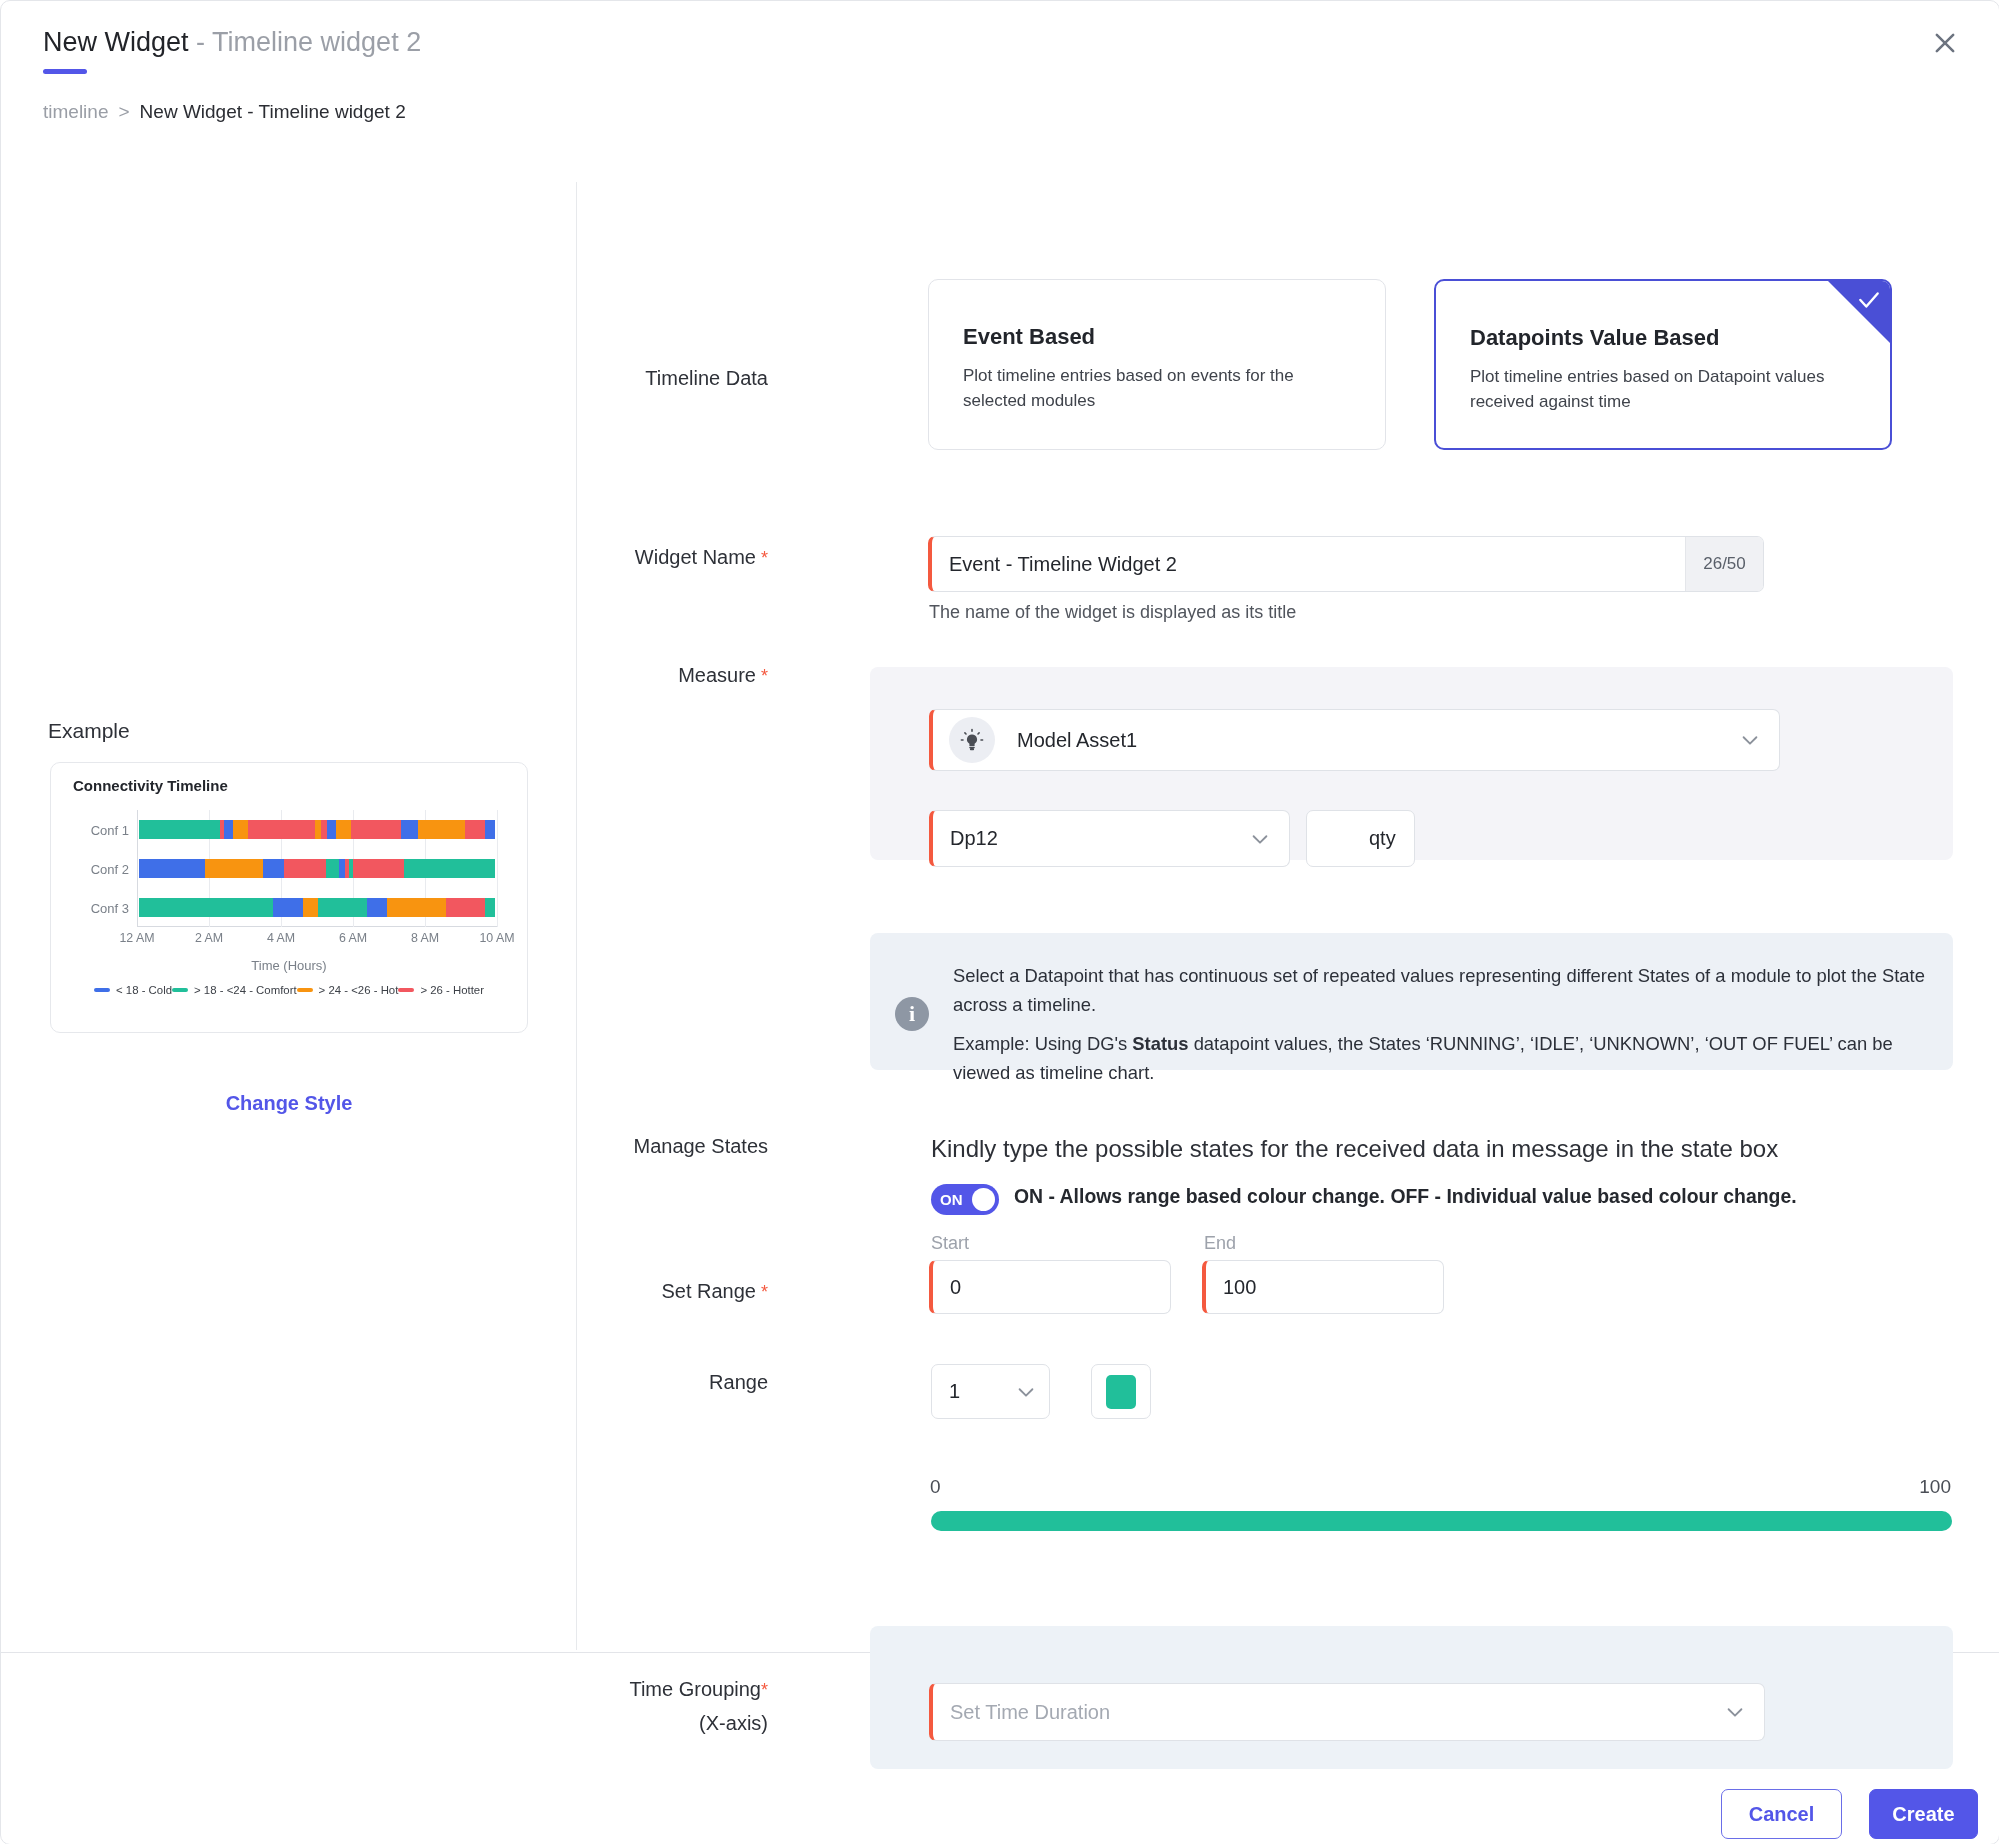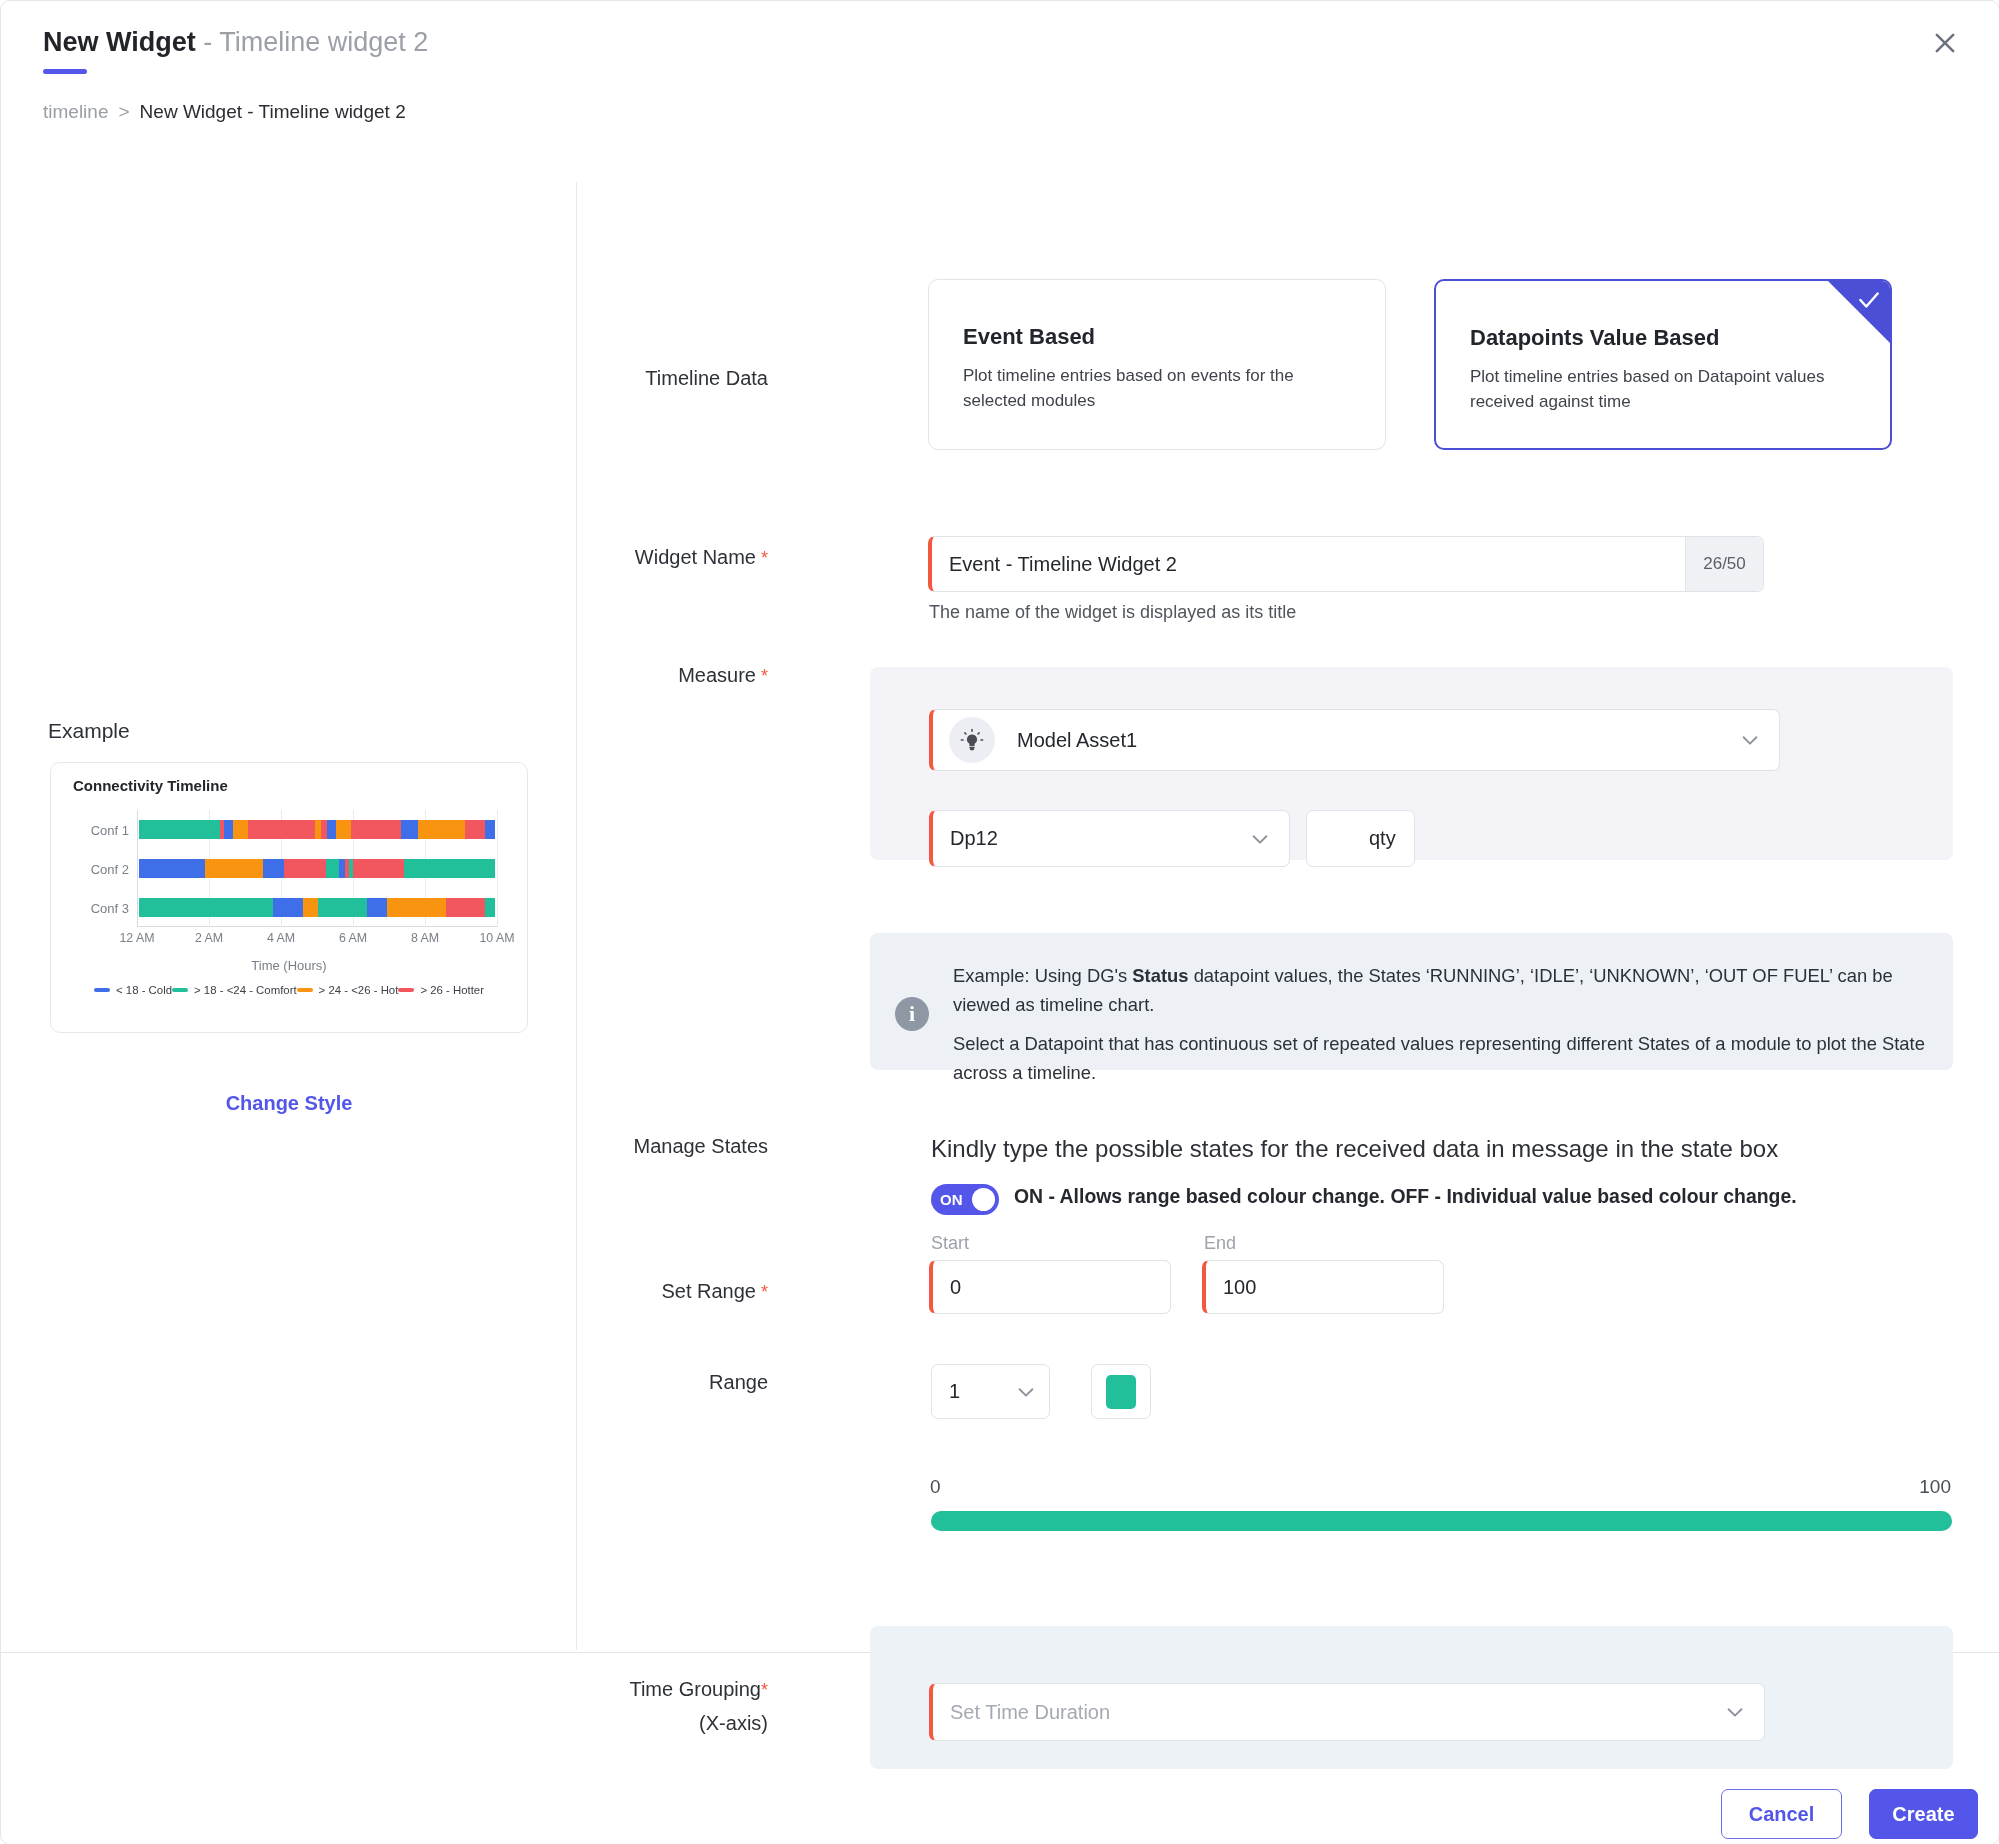--- a/index.html
+++ b/index.html
@@ -17,21 +17,21 @@
     border-radius: 10px;
     overflow: hidden;
   }
 
   
   .header { position: absolute; left: 0; top: 0; width: 100%; height: 151px; }
   .title {
     position: absolute; left: 42px; top: 26px;
     font-size: 27px; color: #9b9fa7; font-weight: 400; white-space: nowrap;
   }
-  .title strong { color: #222429; font-weight: 700; }
+  .title strong { color: #222429; font-weight: 400; }
   .title-underline {
     position: absolute; left: 42px; top: 68px;
     width: 44px; height: 5px; background: #5356e8; border-radius: 3px;
   }
   .breadcrumb {
     position: absolute; left: 42px; top: 100px;
     font-size: 19px; color: #2b2d33; white-space: nowrap;
   }
   .crumb-root { color: #9a9ea6; }
   .crumb-sep { color: #9a9ea6; margin: 0 10px; }
@@ -368,22 +368,22 @@
       </svg>
   </div>
 
   <div class="inp" style="left:1305px; top:809px; width:109px; height:57px; border-left:1px solid #dfe2e7;padding-left:45px;">
     <div class="inp-text">qty</div>
   </div>
 
   <div class="panel panel-info"></div>
   <div class="info-icon">i</div>
   <div class="info-text">
+    <p>Select a Datapoint that has continuous set of repeated values representing different States of a module to plot the State across a timeline.</p>
     <p><span>Example: Using DG's </span><b>Status</b><span> datapoint values, the States ‘RUNNING’, ‘IDLE’, ‘UNKNOWN’, ‘OUT OF FUEL’ can be viewed as timeline chart.</span></p>
-    <p>Select a Datapoint that has continuous set of repeated values representing different States of a module to plot the State across a timeline.</p>
   </div>
 
   <div class="form-label" style="left:498px; top:1134px; width:269px;">Manage States</div>
   <div class="states-hint">Kindly type the possible states for the received data in message in the state box</div>
 
   <div class="toggle">
     <div class="toggle-text">ON</div>
     <div class="toggle-knob"></div>
   </div>
   <div class="toggle-caption">ON - Allows range based colour change. OFF - Individual value based colour change.</div>

